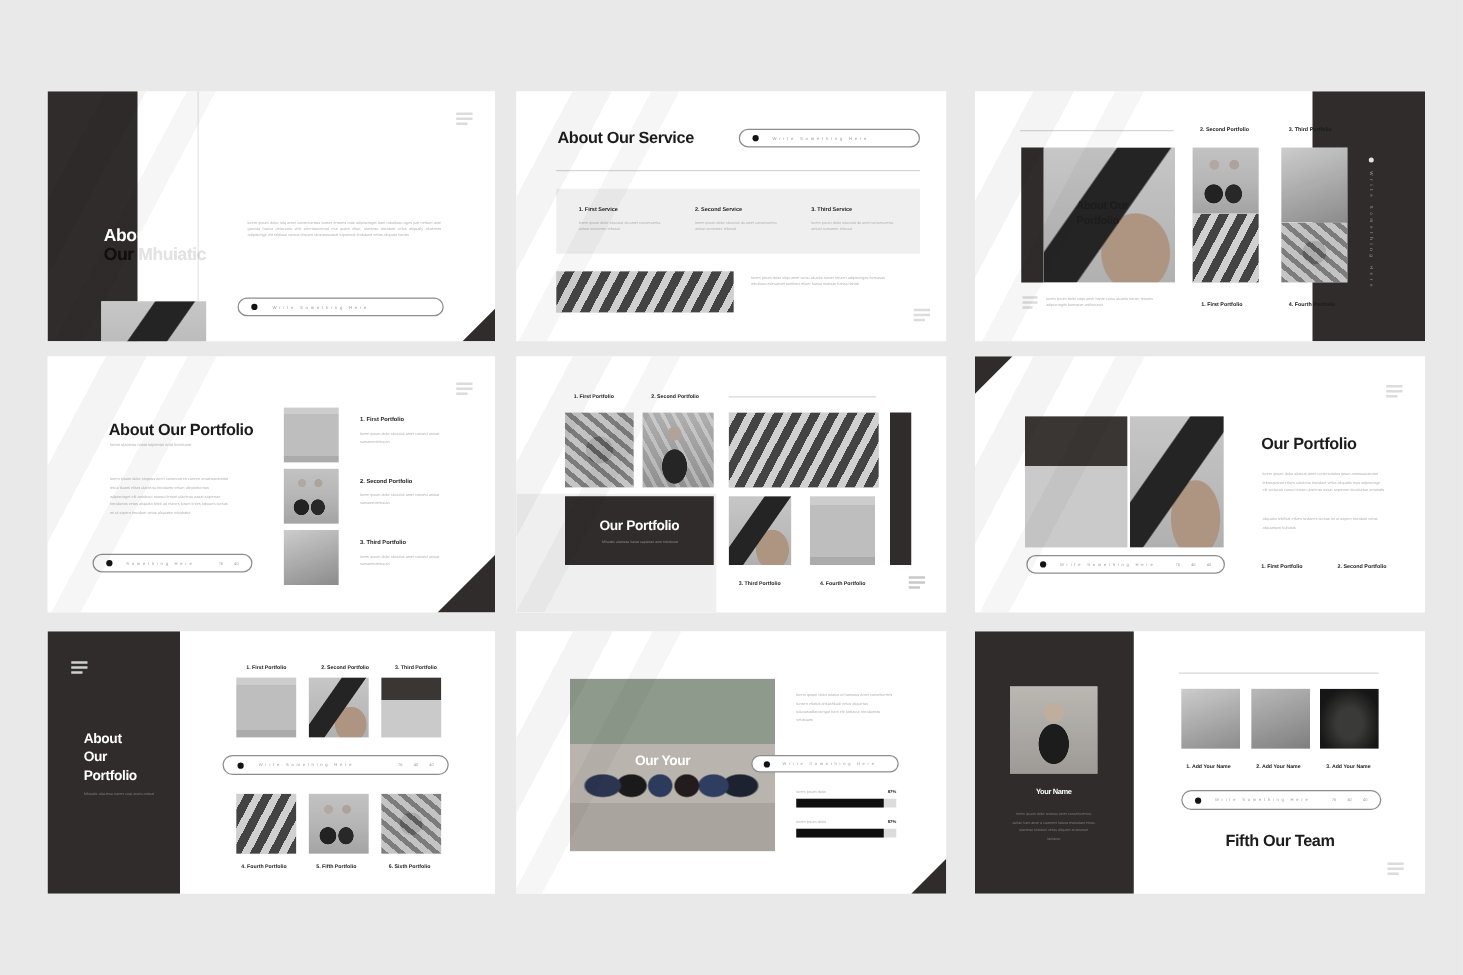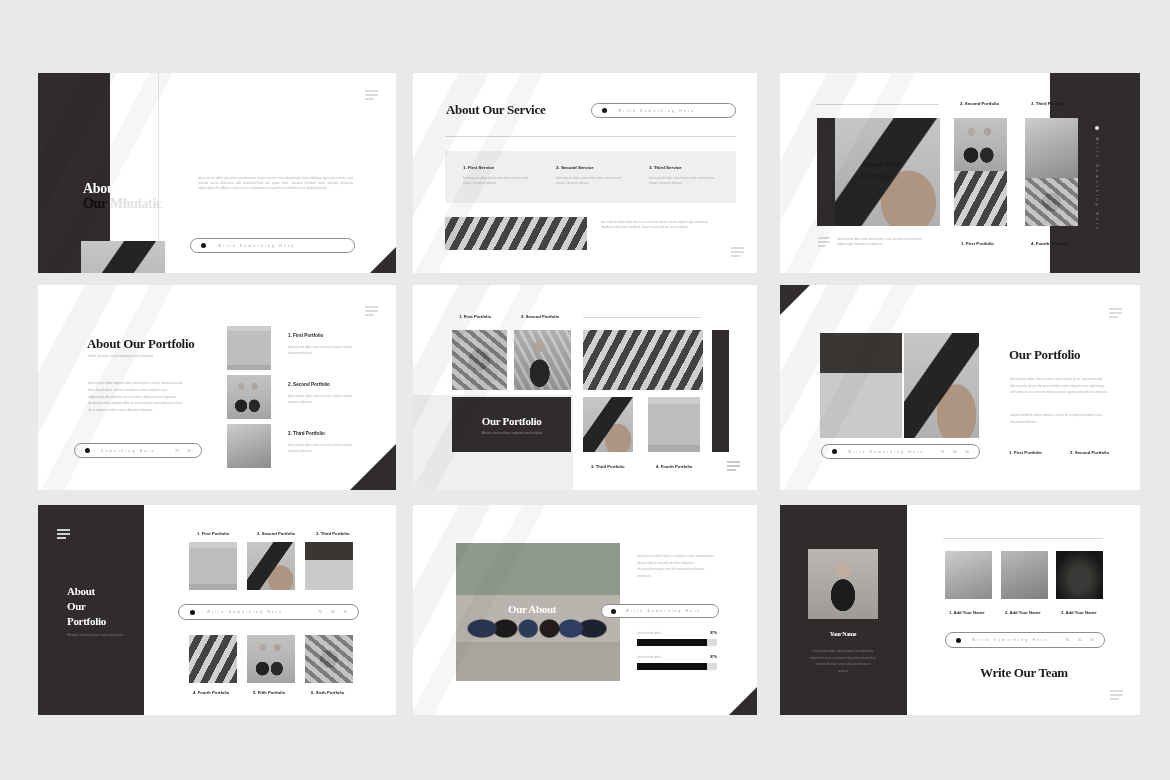--- a/index.html
+++ b/index.html
@@ -100,21 +100,21 @@
        rgba(0,0,0,.035) 24% 29%,
        rgba(0,0,0,0) 29% 100%);
   }
   .corner-tri{
     position:absolute; width:0; height:0; pointer-events:none;
   }
   .tri-br{ right:0; bottom:0; border-left:46px solid transparent; border-bottom:46px solid #2f2c2b; }
   .tri-tl{ left:0; top:0; border-right:40px solid transparent; border-top:40px solid #2f2c2b; }
 
   
-  .h-title{ font-weight:bold; color:#1c1c1c; letter-spacing:-.3px;font-family:Liberation Serif, serif; }
+  .h-title{ font-weight:bold; color:#1c1c1c; letter-spacing:-.3px; }
   .num-title{ font-weight:bold; color:#1c1c1c; }
   .blurline{ color:#b2b2b2; }
 
   .pill{
     display:flex; align-items:center;
     border:1px solid #8d8d8d; border-radius:16px;
     background:#fff;
   }
   .pill .dot{ width:5px;height:5px;border-radius:50%;background:#141414; flex:0 0 auto;}
   .pill .ptxt{ color:#9a9a9a; letter-spacing:2.2px; }
@@ -368,21 +368,21 @@
     <div class="imgbox ph-suits" style="left:209px; top:130px; width:48px; height:48px;"></div>
     <div class="imgbox ph-money" style="left:267px; top:130px; width:48px; height:48px;"></div>
 
     <div class="num-title" style="position:absolute; left:155px; top:185px; font-size:4.2px;">4. Fourth Portfolio</div>
     <div class="num-title" style="position:absolute; left:215px; top:185px; font-size:4.2px;">5. Fifth Portfolio</div>
     <div class="num-title" style="position:absolute; left:273px; top:185px; font-size:4.2px;">6. Sixth Portfolio</div>
   </div>
 
   <div class="slide" style="left:413px; top:505px; width:344px; height:210px;">
     <div class="imgbox ph-team-color" style="left:43px; top:38px; width:164px; height:138px;"></div>
-    <div class="h-title" style="position:absolute; left:95px; top:98px; font-size:11px; color:#ffffff; z-index:5;">Our About</div>
+    <div class="h-title" style="position:absolute; left:95px; top:98px; font-size:11px; color:#ffffff; z-index:5;">Our Your</div>
 
     <div class="blurline" style="position:absolute; left:224px; top:48px; width:80px; font-size:3.1px; line-height:6.5px;">lorem ipsum dolor sitatus ut hansaus amet consetuertes tunsen etlatus ankushkudi vetos aliquetus toluausadfaracingat hant elit tantaout tincidumtas vetabuats</div>
 
     <div class="pill" style="position:absolute; left:188px; top:99px; width:118px; height:14px; padding:0 9px; z-index:6;">
       <span class="dot"></span>
       <span class="ptxt" style="font-size:3.2px; margin-left:10px;">Write Something Here</span>
     </div>
 
     <div style="position:absolute; left:224px; top:126px; width:80px;">
       <div style="display:flex; justify-content:space-between; align-items:baseline;">
@@ -427,21 +427,21 @@
     <div class="pill" style="position:absolute; left:165px; top:127px; width:160px; height:16px; padding:0 10px;">
       <span class="dot"></span>
       <span class="ptxt" style="font-size:3.3px; margin-left:11px;">Write Something Here</span>
       <span class="pnums" style="font-size:3.2px;">
         <span>76</span>
         <span>40</span>
         <span>40</span>
       </span>
     </div>
 
-    <div class="h-title" style="position:absolute; left:163px; top:160px; width:162px; text-align:center; font-size:13px;">Write Our Team</div>
+    <div class="h-title" style="position:absolute; left:163px; top:160px; width:162px; text-align:center; font-size:13px;">Fifth Our Team</div>
 
     <div class="hamb" style="position:absolute; right:17px; bottom:15px; width:13px;">
       <i style="width:13px;"></i>
         <i style="width:13px;"></i>
         <i style="width:9px;"></i>
     </div>
   </div>
 
 </div>
 

